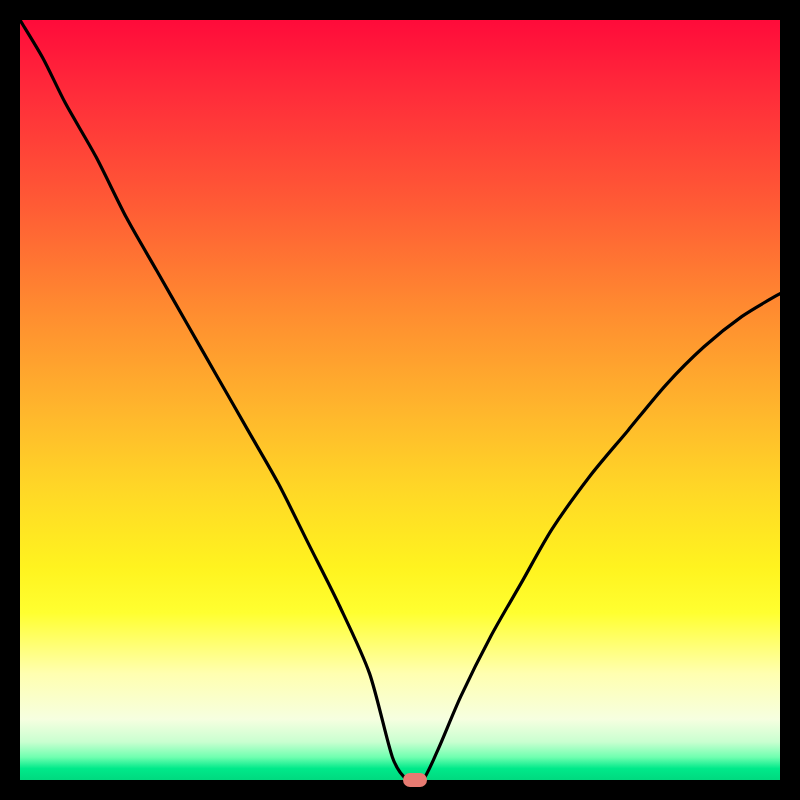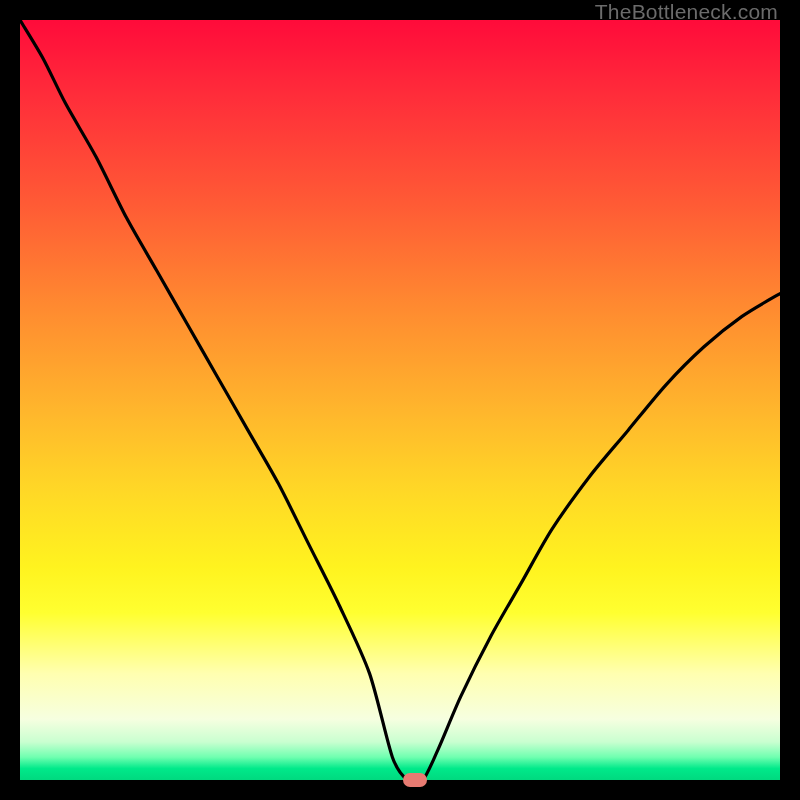--- a/index.html
+++ b/index.html
@@ -74,14 +74,13 @@
 
 <div class="frame">
   <div class="plot"></div>
 
   <svg class="curve" viewBox="0 0 760 760" preserveAspectRatio="none">
     <path fill="none" stroke="#000" stroke-width="3.2" stroke-linejoin="round" stroke-linecap="round" d="M 0.0 0.0 C 3.0 5.1, 16.7 26.9, 22.8 38.0 C 28.9 49.1, 38.5 70.4, 45.6 83.6 C 52.7 96.8, 67.9 121.6, 76.0 136.8 C 84.1 152.0, 98.3 182.4, 106.4 197.6 C 114.5 212.8, 128.7 236.6, 136.8 250.8 C 144.9 265.0, 159.1 289.8, 167.2 304.0 C 175.3 318.2, 189.5 343.0, 197.6 357.2 C 205.7 371.4, 219.9 396.2, 228.0 410.4 C 236.1 424.6, 250.3 448.4, 258.4 463.6 C 266.5 478.8, 280.7 508.2, 288.8 524.4 C 296.9 540.6, 311.1 568.0, 319.2 585.2 C 327.3 602.4, 342.5 633.3, 349.6 653.6 C 356.7 673.9, 367.3 723.0, 372.4 737.2 C 377.5 751.4, 383.5 757.0, 387.6 760.0 C 391.7 763.0, 398.7 764.1, 402.8 760.0 C 406.9 755.9, 412.9 740.7, 418.0 729.6 C 423.1 718.5, 433.7 691.6, 440.8 676.4 C 447.9 661.2, 463.1 630.8, 471.2 615.6 C 479.3 600.4, 493.5 576.6, 501.6 562.4 C 509.7 548.2, 522.9 523.4, 532.0 509.2 C 541.1 495.0, 559.9 469.2, 570.0 456.0 C 580.1 442.8, 597.9 422.6, 608.0 410.4 C 618.1 398.2, 635.9 375.9, 646.0 364.8 C 656.1 353.7, 673.9 335.9, 684.0 326.8 C 694.1 317.7, 711.9 303.5, 722.0 296.4 C 732.1 289.3, 754.9 276.6, 760.0 273.6"></path>
   </svg>
 
   <div class="marker" style="left: 415.2px; top: 780px;"></div>
 
-  <div class="watermark">TheBottleneck.com</div>
 </div>
 
 </body></html>

